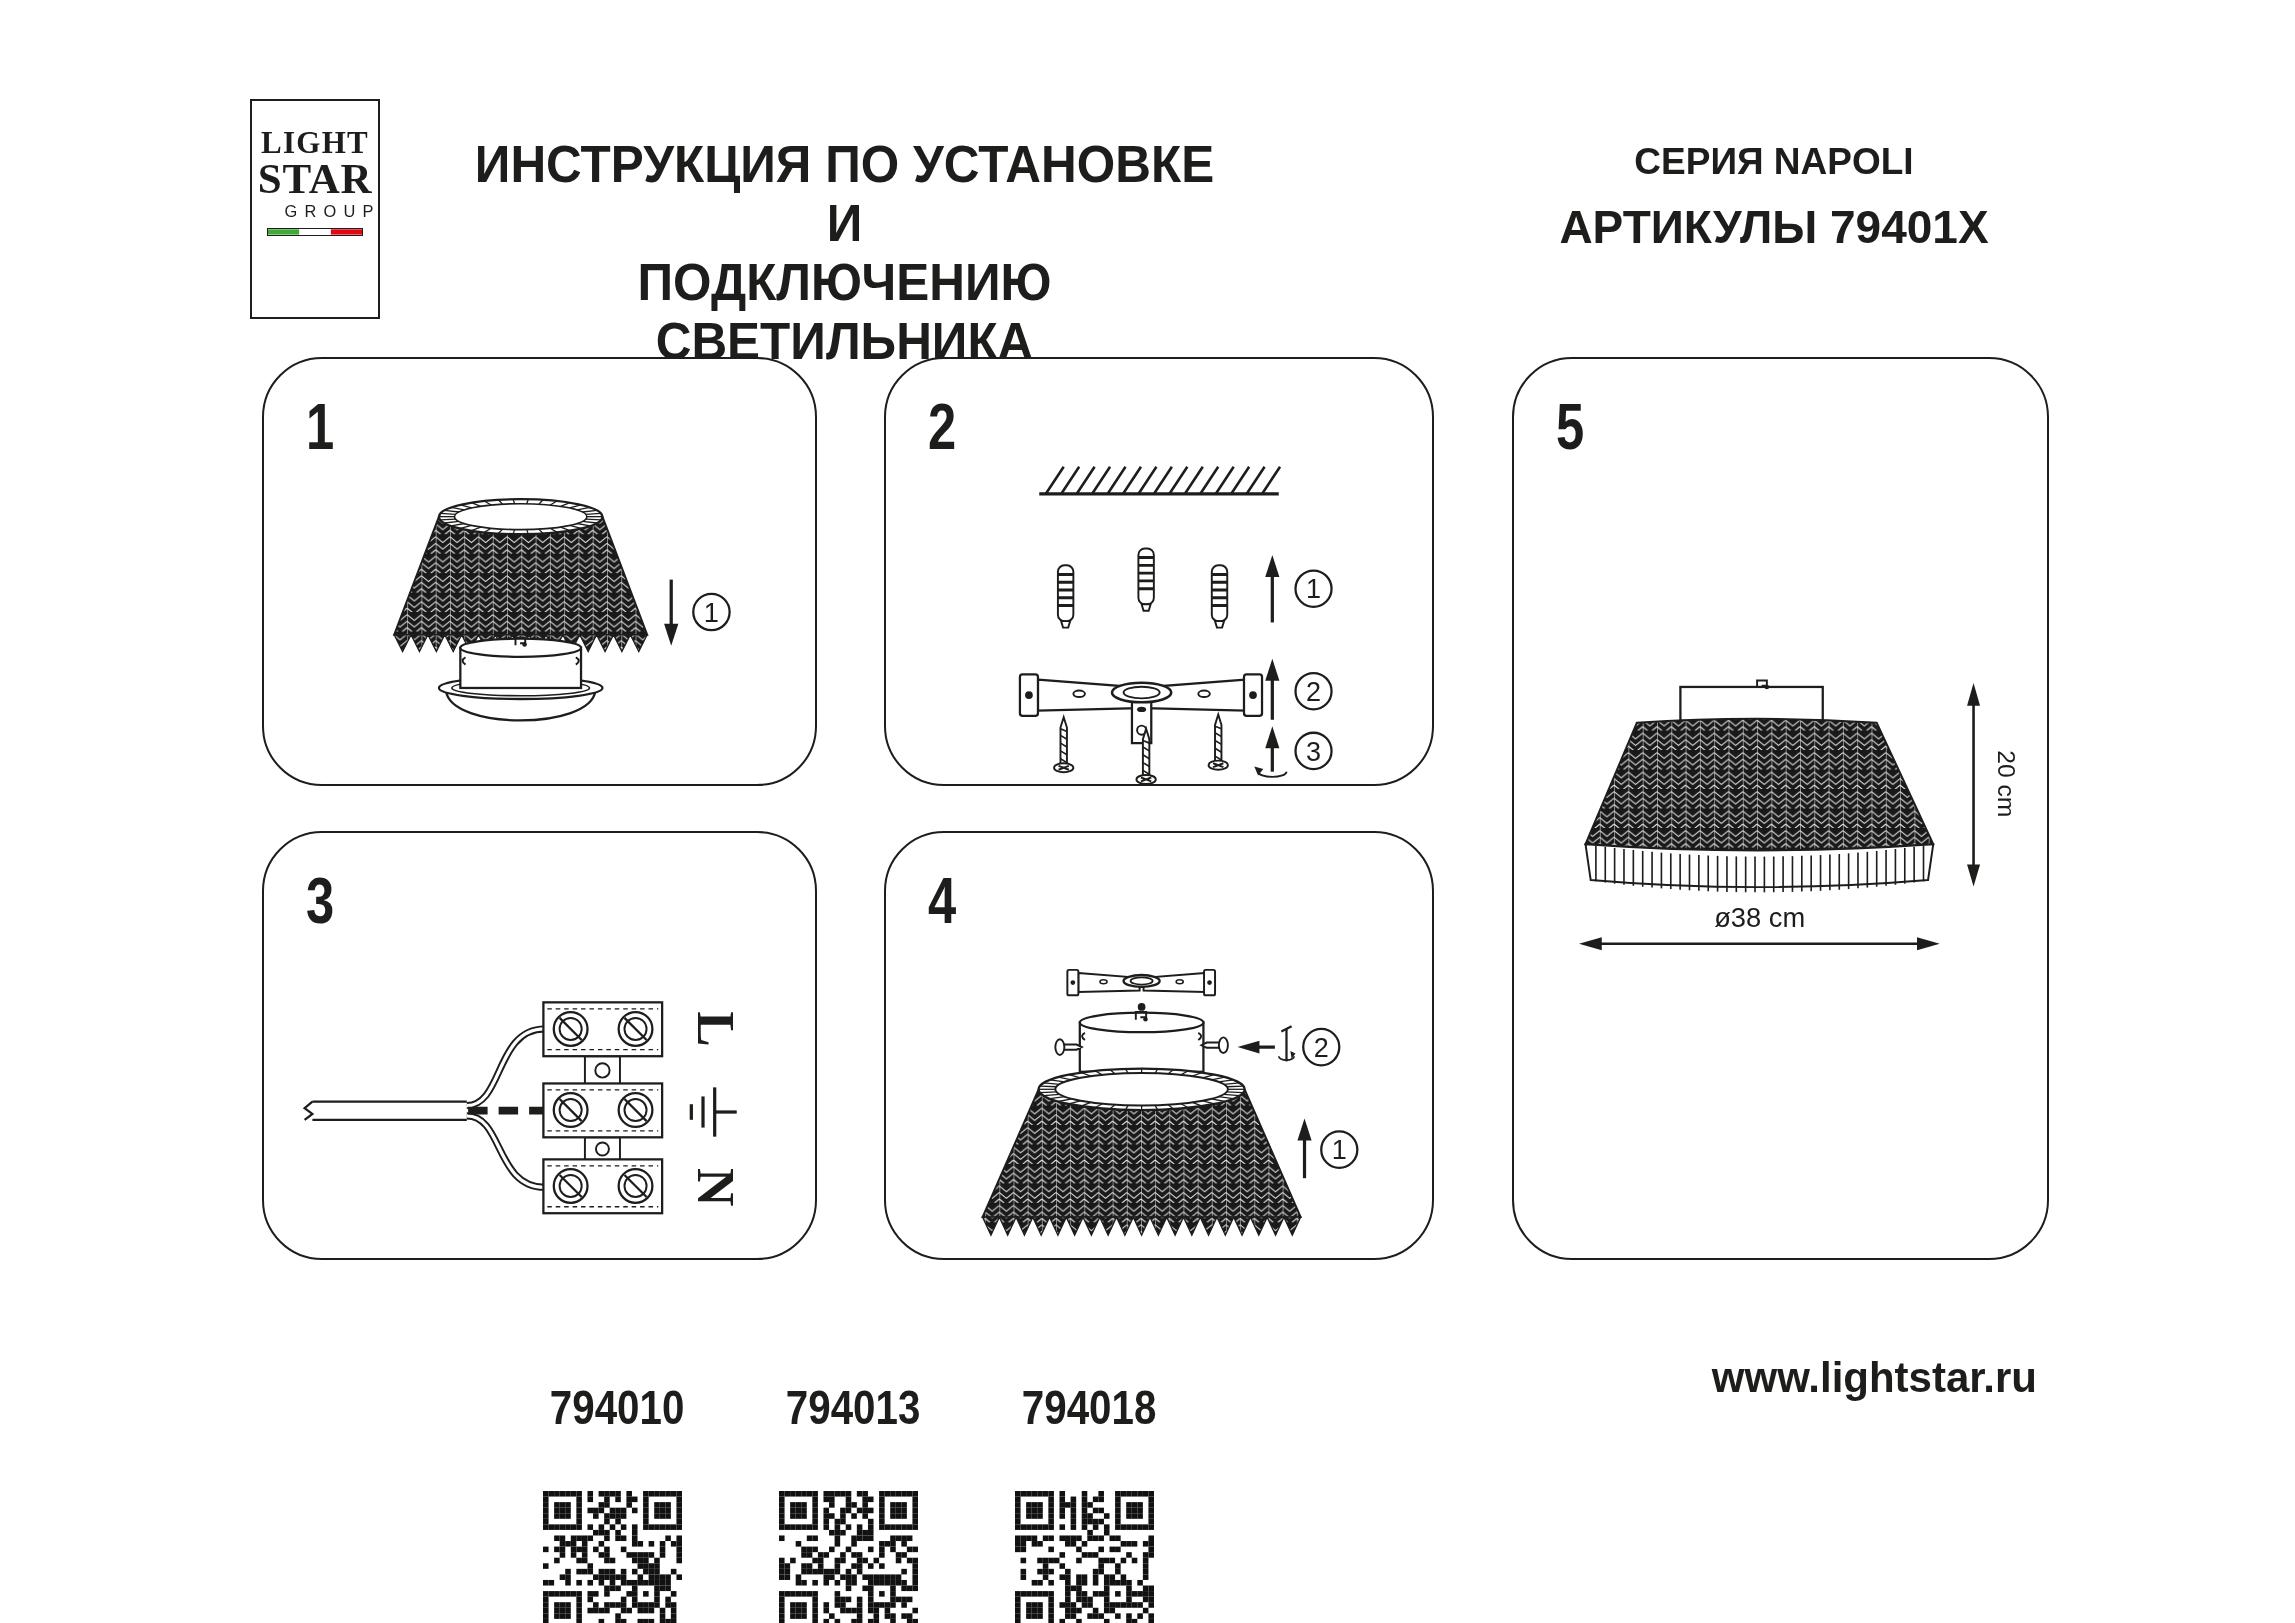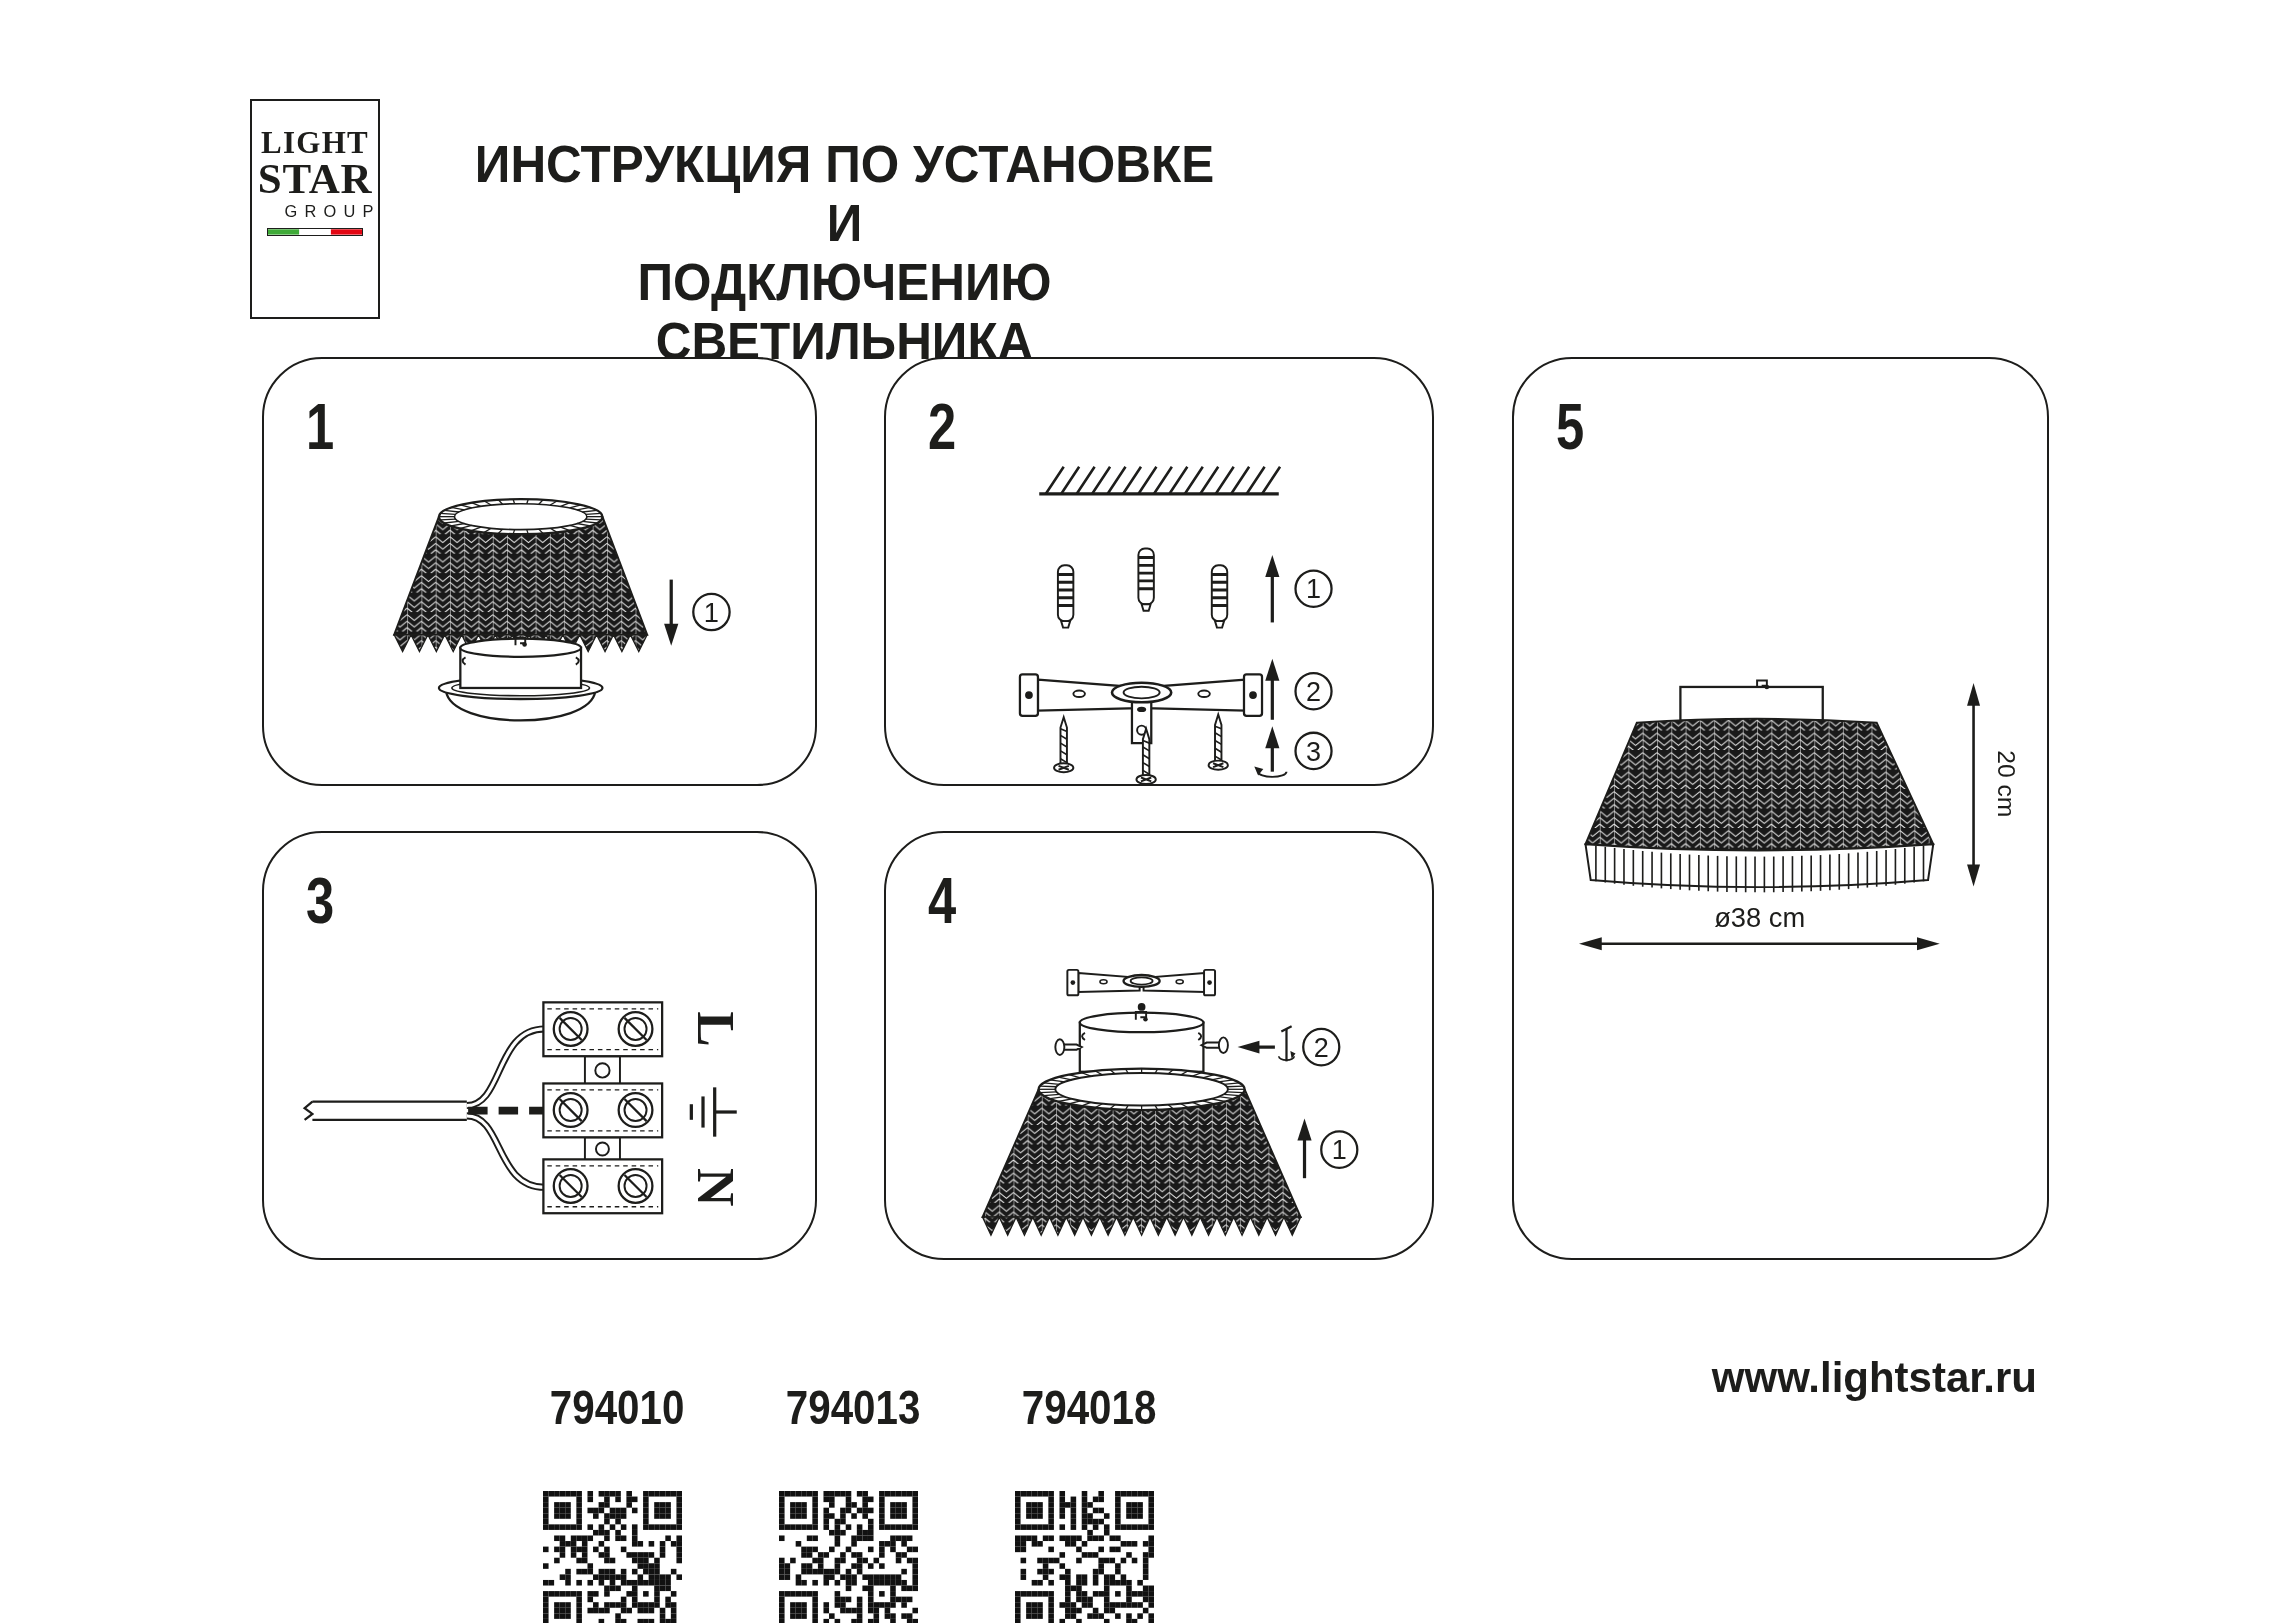--- a/index.html
+++ b/index.html
@@ -57,20 +57,24 @@
     <svg class="logo-flag" width="96" height="7.9" viewBox="0 0 142 8">
       <rect x="0" y="0" width="142" height="8" fill="#ffffff"></rect>
       <rect x="0" y="0" width="47" height="8" fill="#3faa38"></rect>
       <rect x="95" y="0" width="47" height="8" fill="#e30613"></rect>
     </svg>
   </div>
 
   <div class="title">
     <div>ИНСТРУКЦИЯ ПО УСТАНОВКЕ И</div>
     <div>ПОДКЛЮЧЕНИЮ СВЕТИЛЬНИКА</div>
+  </div>
+  <div class="series">
+    <div class="series-name">СЕРИЯ NAPOLI</div>
+    <div class="series-articles">АРТИКУЛЫ 79401X</div>
   </div>
 
   <div class="panel" style="left:262px;top:357px;width:555px;height:429px;">
     <svg class="art" viewBox="0 0 848 655">
       <defs>
         <pattern id="hb1" patternUnits="userSpaceOnUse" width="22" height="30">
           <rect width="22" height="30" fill="#191919"></rect>
           <path d="M0,4 L11,13 L22,4 M0,14 L11,23 L22,14 M0,24 L11,33 L22,24" fill="none" stroke="#ececec" stroke-width="1.6"></path>
           <line x1="0.5" y1="0" x2="0.5" y2="30" stroke="#ececec" stroke-width="1"></line>
         </pattern>

